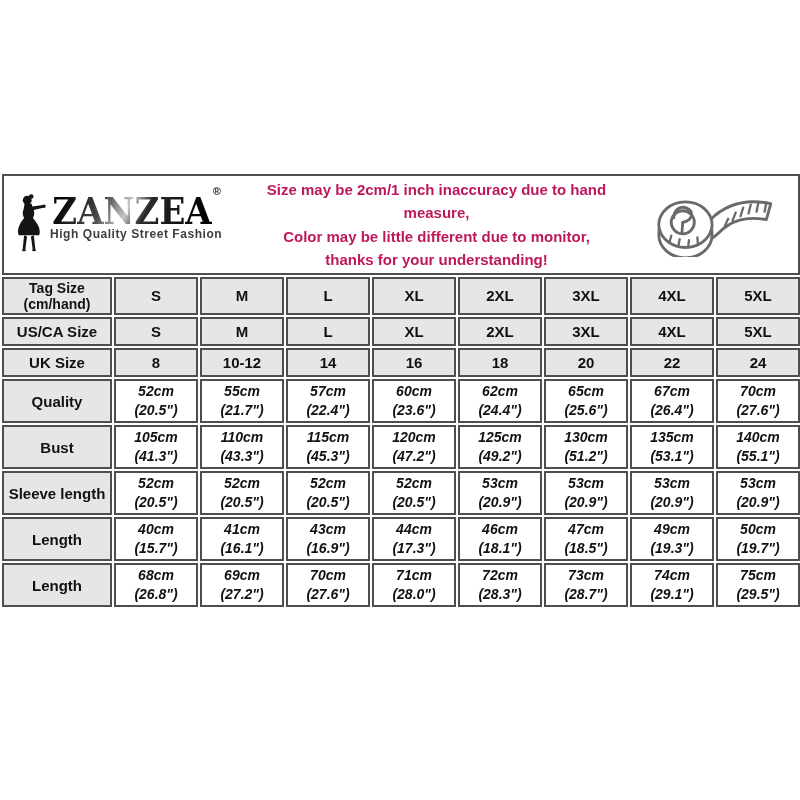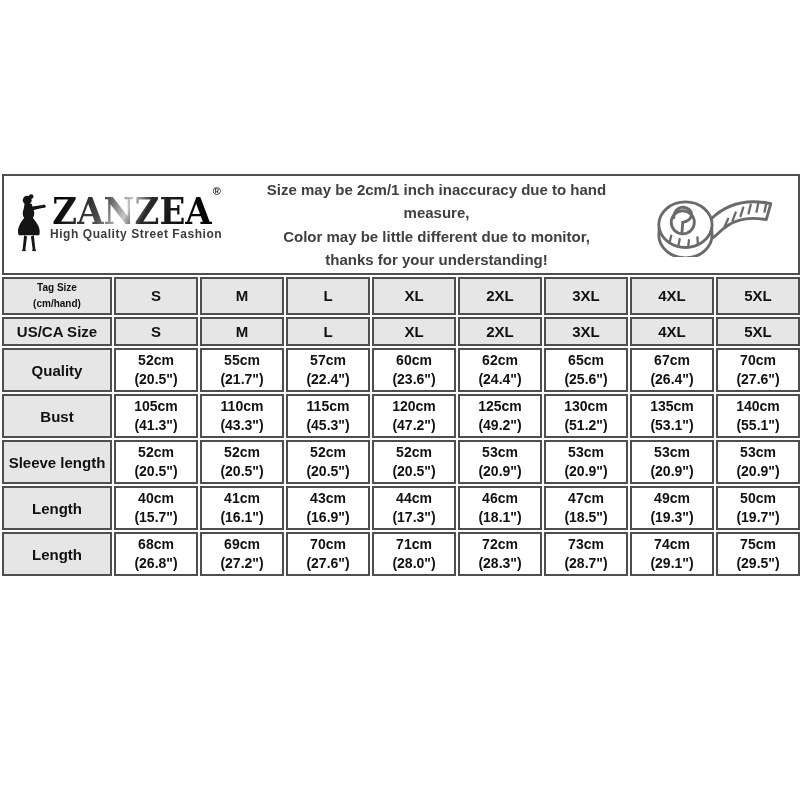--- a/index.html
+++ b/index.html
@@ -22,25 +22,25 @@
     border: 2px solid #4e4e4e;
     text-align: center;
     vertical-align: middle;
     font-weight: bold;
     padding: 0;
     background: #ffffff;
     font-size: 15px;
   }
   .shade { background: #e6e6e6 !important; }
   th.label { font-size: 15px; }
-  tr.row-tag th, tr.row-tag td { height: 34px; font-size: 10px; line-height: 16px; }
+  tr.row-tag th, tr.row-tag td { height: 34px; font-size: 14px; line-height: 16px; }
   tr.row-tag td { font-size: 15px; }
   tr.row-simple th, tr.row-simple td { height: 25px; margin-left: 48px; }
   tr.row-measure th, tr.row-measure td { height: 40px; }
-  tr.row-measure td { font-size: 14px; line-height: 19px; font-weight: bold; }
+  tr.row-measure td { font-size: 14px; line-height: 19px; font-weight: bold; font-style: italic; }
 
   
   td.band-cell { height: 60px; }
   .band { display: flex; align-items: center; justify-content: space-between; padding: 2px 10px 2px 6px; }
   .logo { display: flex; width: 225px; flex: 0 0 auto; }
   .logo svg { flex: 0 0 auto; }
   .brand-wrap { margin-left: 2px; line-height: 1; }
   .brand {
     font-family: "DejaVu Serif", "Liberation Serif", serif;
     font-weight: bold;
@@ -54,21 +54,21 @@
     transform: scaleY(1.08);
   }
   .registered { font-size: 11px; font-weight: bold; color: #222; vertical-align: top; position: relative; top: -8px; left: 1px; }
   .tagline { font-size: 12px; font-weight: bold; color: #3d3d3d; letter-spacing: 0.55px; margin-top: 0; white-space: nowrap; }
   .disclaimer {
     flex: 1 1 auto;
     text-align: center;
     font-size: 15px;
     font-weight: bold;
     line-height: 1.55;
-    color: #404040;
+    color: #be185d;
   }
   .tape-box { width: 150px; flex: 0 0 auto; display: flex; justify-content: center; }
 </style>
 </head>
 <body>
 
 <div class="page">
   <table class="size-table">
     <colgroup>
       <col style="width:110px">
@@ -181,20 +181,49 @@
           <td class="shade">
             <div>3XL</div>
           </td>
           <td class="shade">
             <div>4XL</div>
           </td>
           <td class="shade">
             <div>5XL</div>
           </td>
         </tr>
+        <tr class="row-simple">
+          <th class="label shade">
+            <div>UK Size</div>
+          </th>
+          <td class="shade">
+            <div>8</div>
+          </td>
+          <td class="shade">
+            <div>10-12</div>
+          </td>
+          <td class="shade">
+            <div>14</div>
+          </td>
+          <td class="shade">
+            <div>16</div>
+          </td>
+          <td class="shade">
+            <div>18</div>
+          </td>
+          <td class="shade">
+            <div>20</div>
+          </td>
+          <td class="shade">
+            <div>22</div>
+          </td>
+          <td class="shade">
+            <div>24</div>
+          </td>
+        </tr>
         <tr class="row-measure">
           <th class="label shade">
             <div>Quality</div>
           </th>
           <td>
             <div>52cm</div>
             <div>(20.5")</div>
           </td>
           <td>
             <div>55cm</div>

